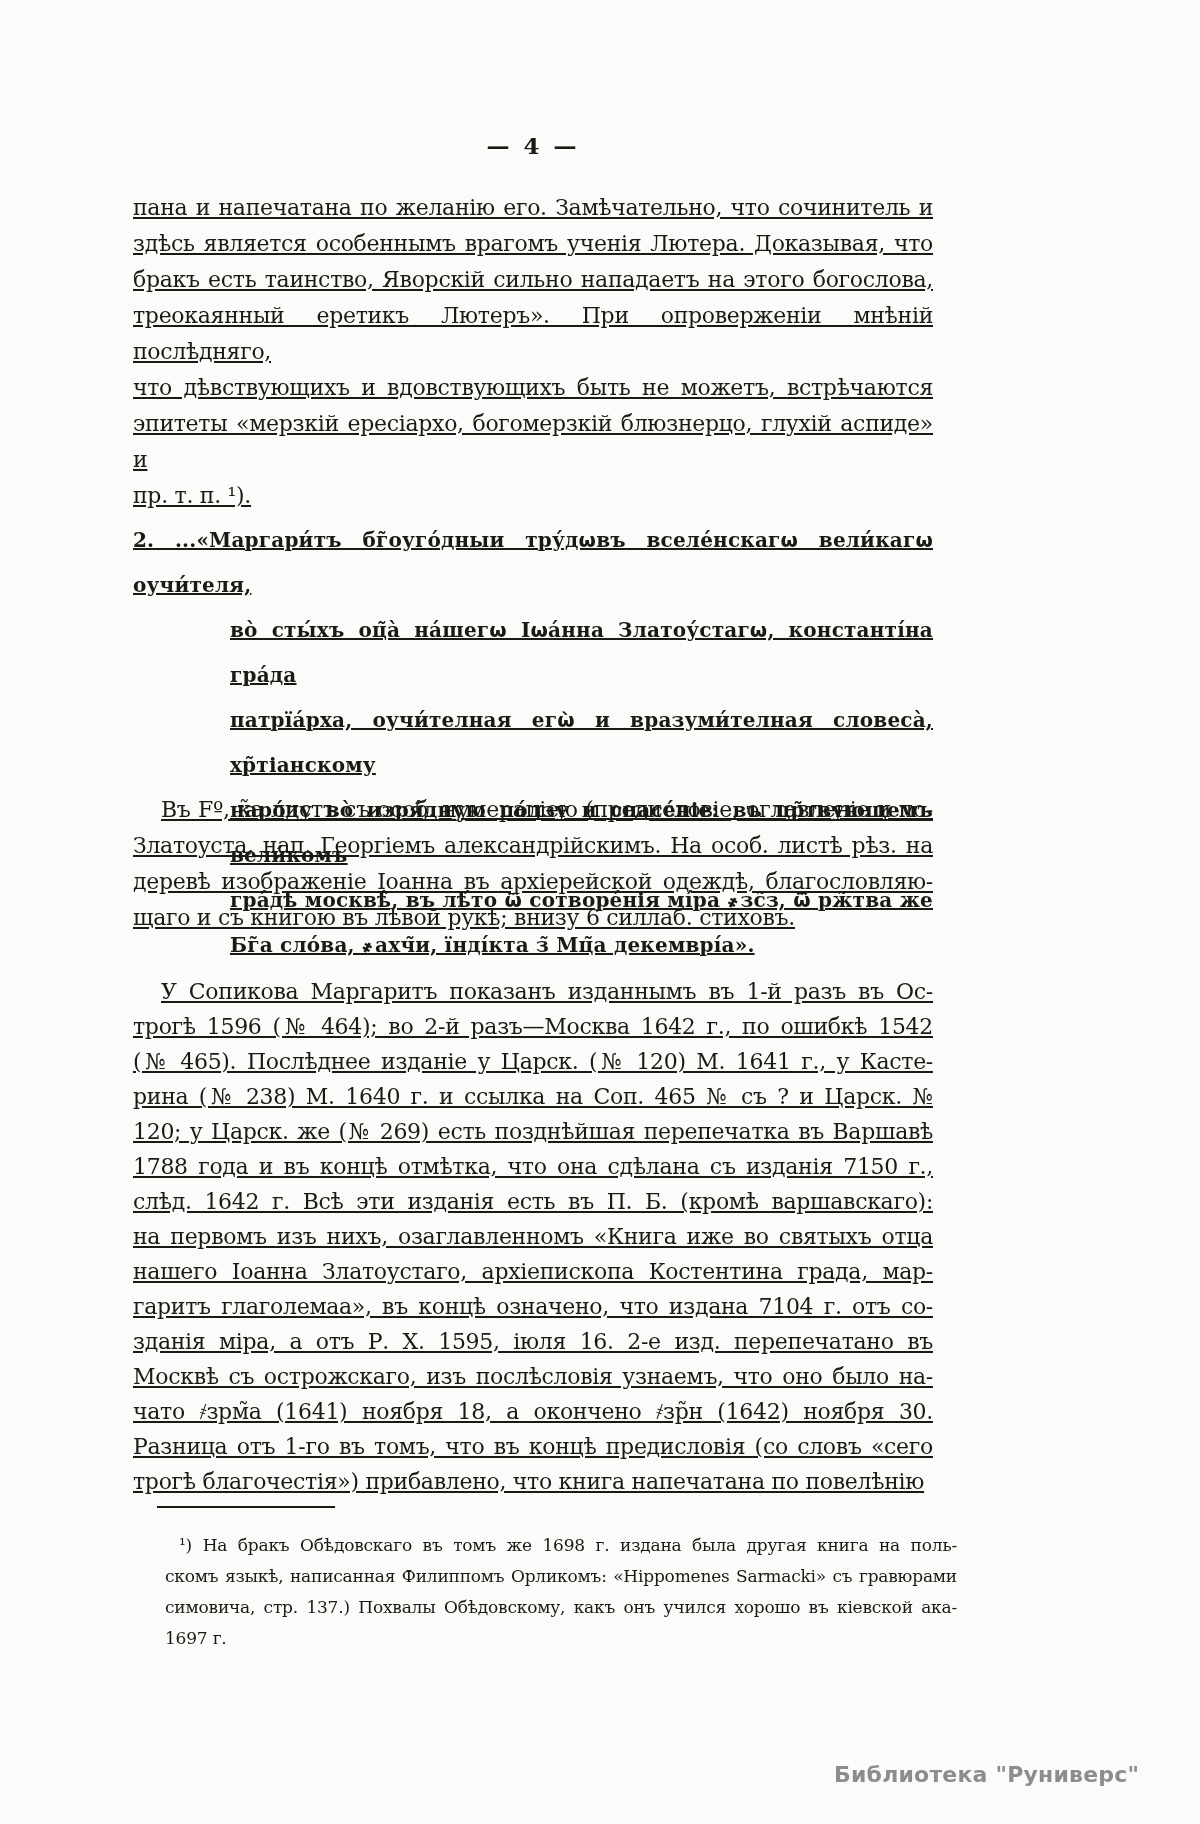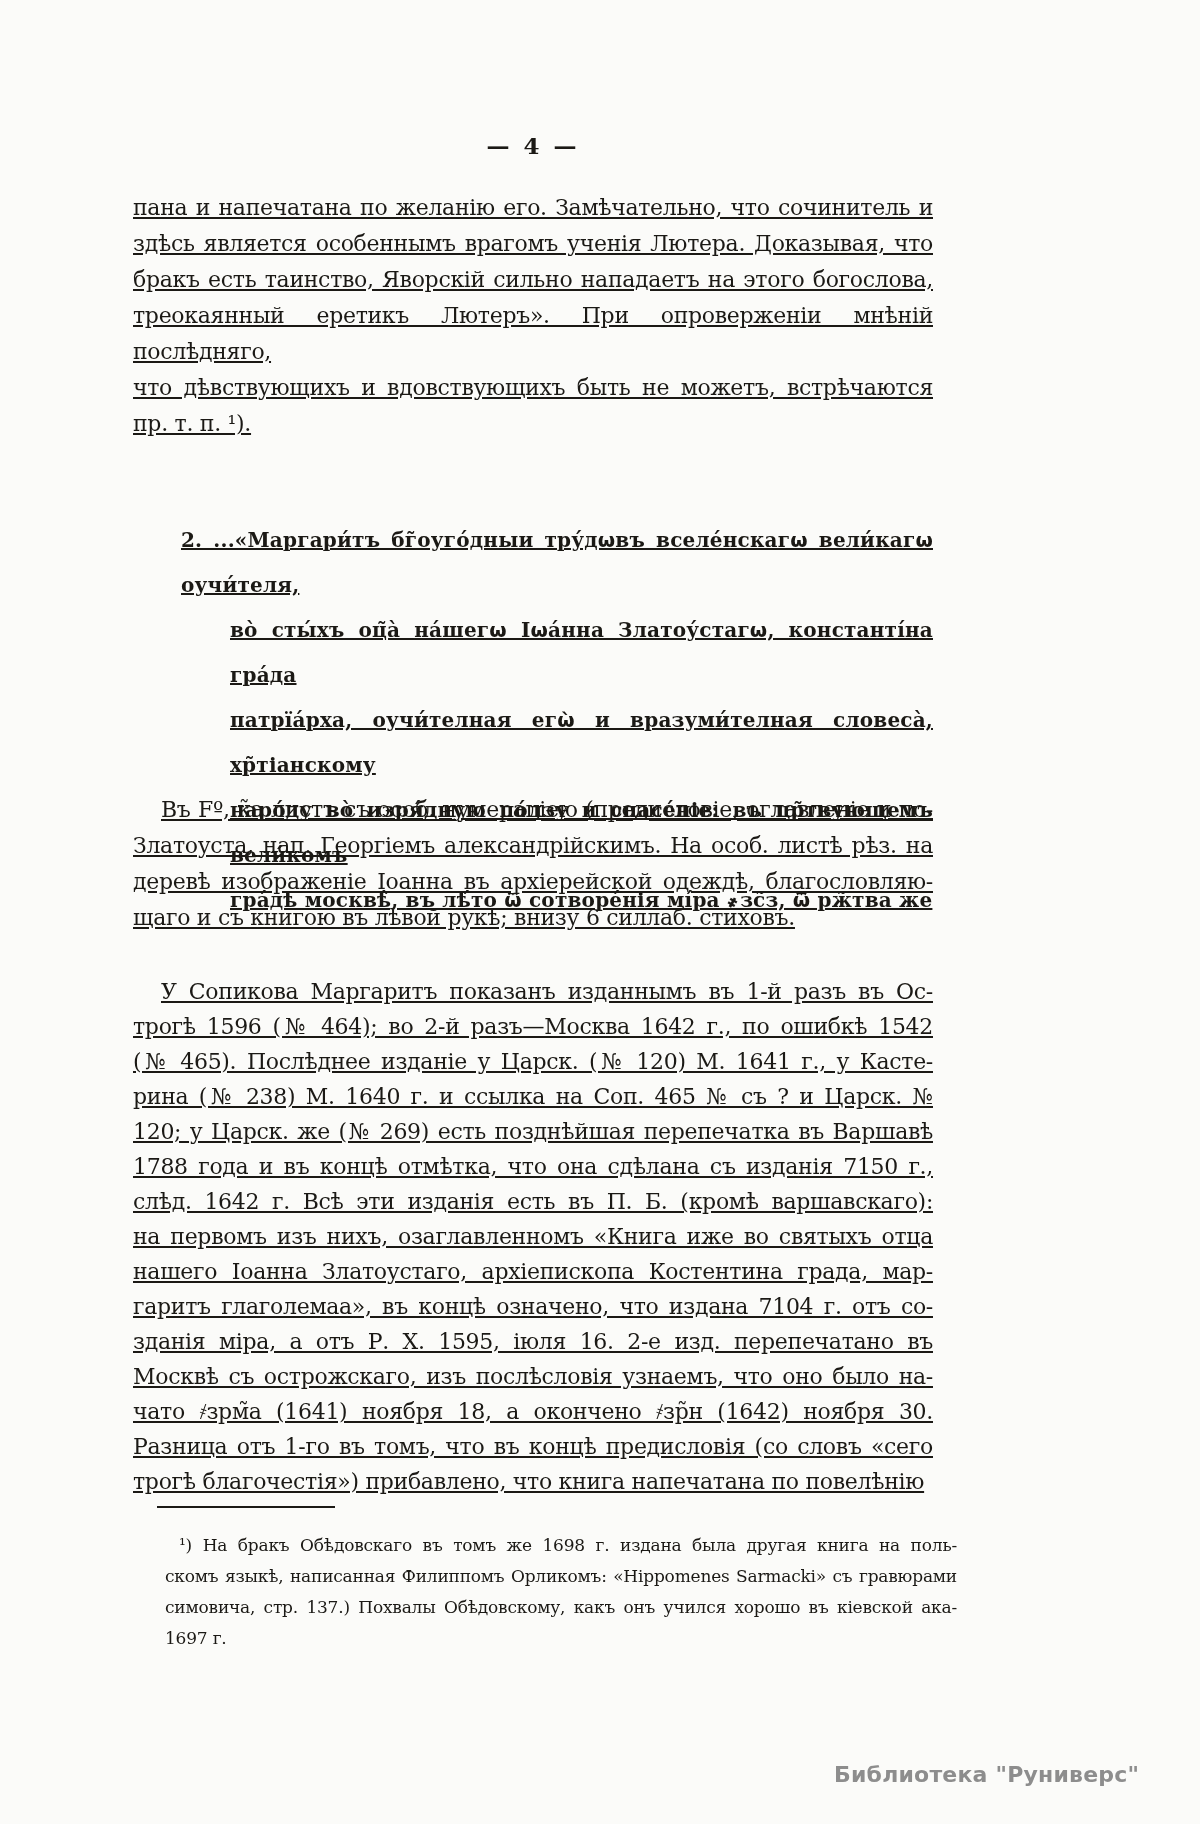--- a/index.html
+++ b/index.html
@@ -20,21 +20,21 @@
   .para{position:absolute;left:133px;width:800px;font-size:22px;line-height:36px;letter-spacing:-0.3px;}
   .para .line{text-align:justify;text-align-last:justify;text-decoration:underline;}
   .para .line:last-child{text-align-last:left;}
   .indent-first .line:first-child{text-indent:28px;}
   #p1{top:190px;}
   #quote{
     top:518px;line-height:45px;font-size:20px;font-weight:bold;
     font-family:"DejaVu Serif","DejaVu Sans",serif;letter-spacing:0.2px;
   }
   #quote .line{padding-left:97px;}
-  #quote .line:first-child{padding-left:0;margin-left:48px;}
+  #quote .line:first-child{padding-left:0;}
   #p2{top:792px;}
   #p3{top:974px;line-height:35px;}
   .footnote-rule{
     position:absolute;left:157px;top:1506px;width:178px;height:0;
     border-top:2px solid #1c1a16;
   }
   .footnote{
     position:absolute;left:145px;top:1530px;width:792px;
     font-size:17px;line-height:31px;letter-spacing:-0.2px;margin-left:20px;
   }
@@ -53,29 +53,31 @@
 <div class="page">
 
   <div class="page-number">— 4 —</div>
 
   <div class="para" id="p1">
       <div class="line">пана и напечатана по желанію его. Замѣчательно, что сочинитель и</div>
       <div class="line">здѣсь является особеннымъ врагомъ ученія Лютера. Доказывая, что</div>
       <div class="line">бракъ есть таинство, Яворскій сильно нападаетъ на этого богослова,</div>
       <div class="line">треокаянный еретикъ Лютеръ». При опроверженіи мнѣній послѣдняго,</div>
       <div class="line">что дѣвствующихъ и вдовствующихъ быть не можетъ, встрѣчаются</div>
+      <div class="line">эпитеты «мерзкій ересіархо, богомерзкій блюзнерцо, глухій аспиде» и</div>
       <div class="line">пр. т. п. ¹).</div>
     </div>
 
   <div class="para" id="quote">
       <div class="line">2. ...«Маргари́тъ бг̃оуго́дныи тру́дѡвъ вселе́нскагѡ вели́кагѡ оучи́теля,</div>
       <div class="line">во̀ сты́хъ оц̃а̀ на́шегѡ Іѡа́нна Златоу́стагѡ, константі́на гра́да</div>
       <div class="line">патрїа́рха, оучи́телная егѡ̀ и вразуми́телная словеса̀, хр̃тіанскому</div>
       <div class="line">наро́ду во̀ изря́дную по́лзу и спасе́ніе: въ цр̃твующемъ вели́комъ</div>
       <div class="line">гра́дѣ москвѣ̀, въ лѣ́то ѿ сотворе́нія мі́ра ҂зс̃з, ѿ рж̃тва же</div>
+      <div class="line">Бг̃а сло́ва, ҂ахч̃и, їнді́кта з̃ Мц̃а декемврі́а».</div>
     </div>
 
   <div class="para indent-first" id="p2">
       <div class="line">Въ Fº, к̃а листъ съ особ. нумераціею (предисловіе, оглавленіе и по-</div>
       <div class="line">Златоуста, нап. Георгіемъ александрійскимъ. На особ. листѣ рѣз. на</div>
       <div class="line">деревѣ изображеніе Іоанна въ архіерейской одеждѣ, благословляю-</div>
       <div class="line">щаго и съ книгою въ лѣвой рукѣ; внизу 6 силлаб. стиховъ.</div>
     </div>
 
   <div class="para indent-first" id="p3">

